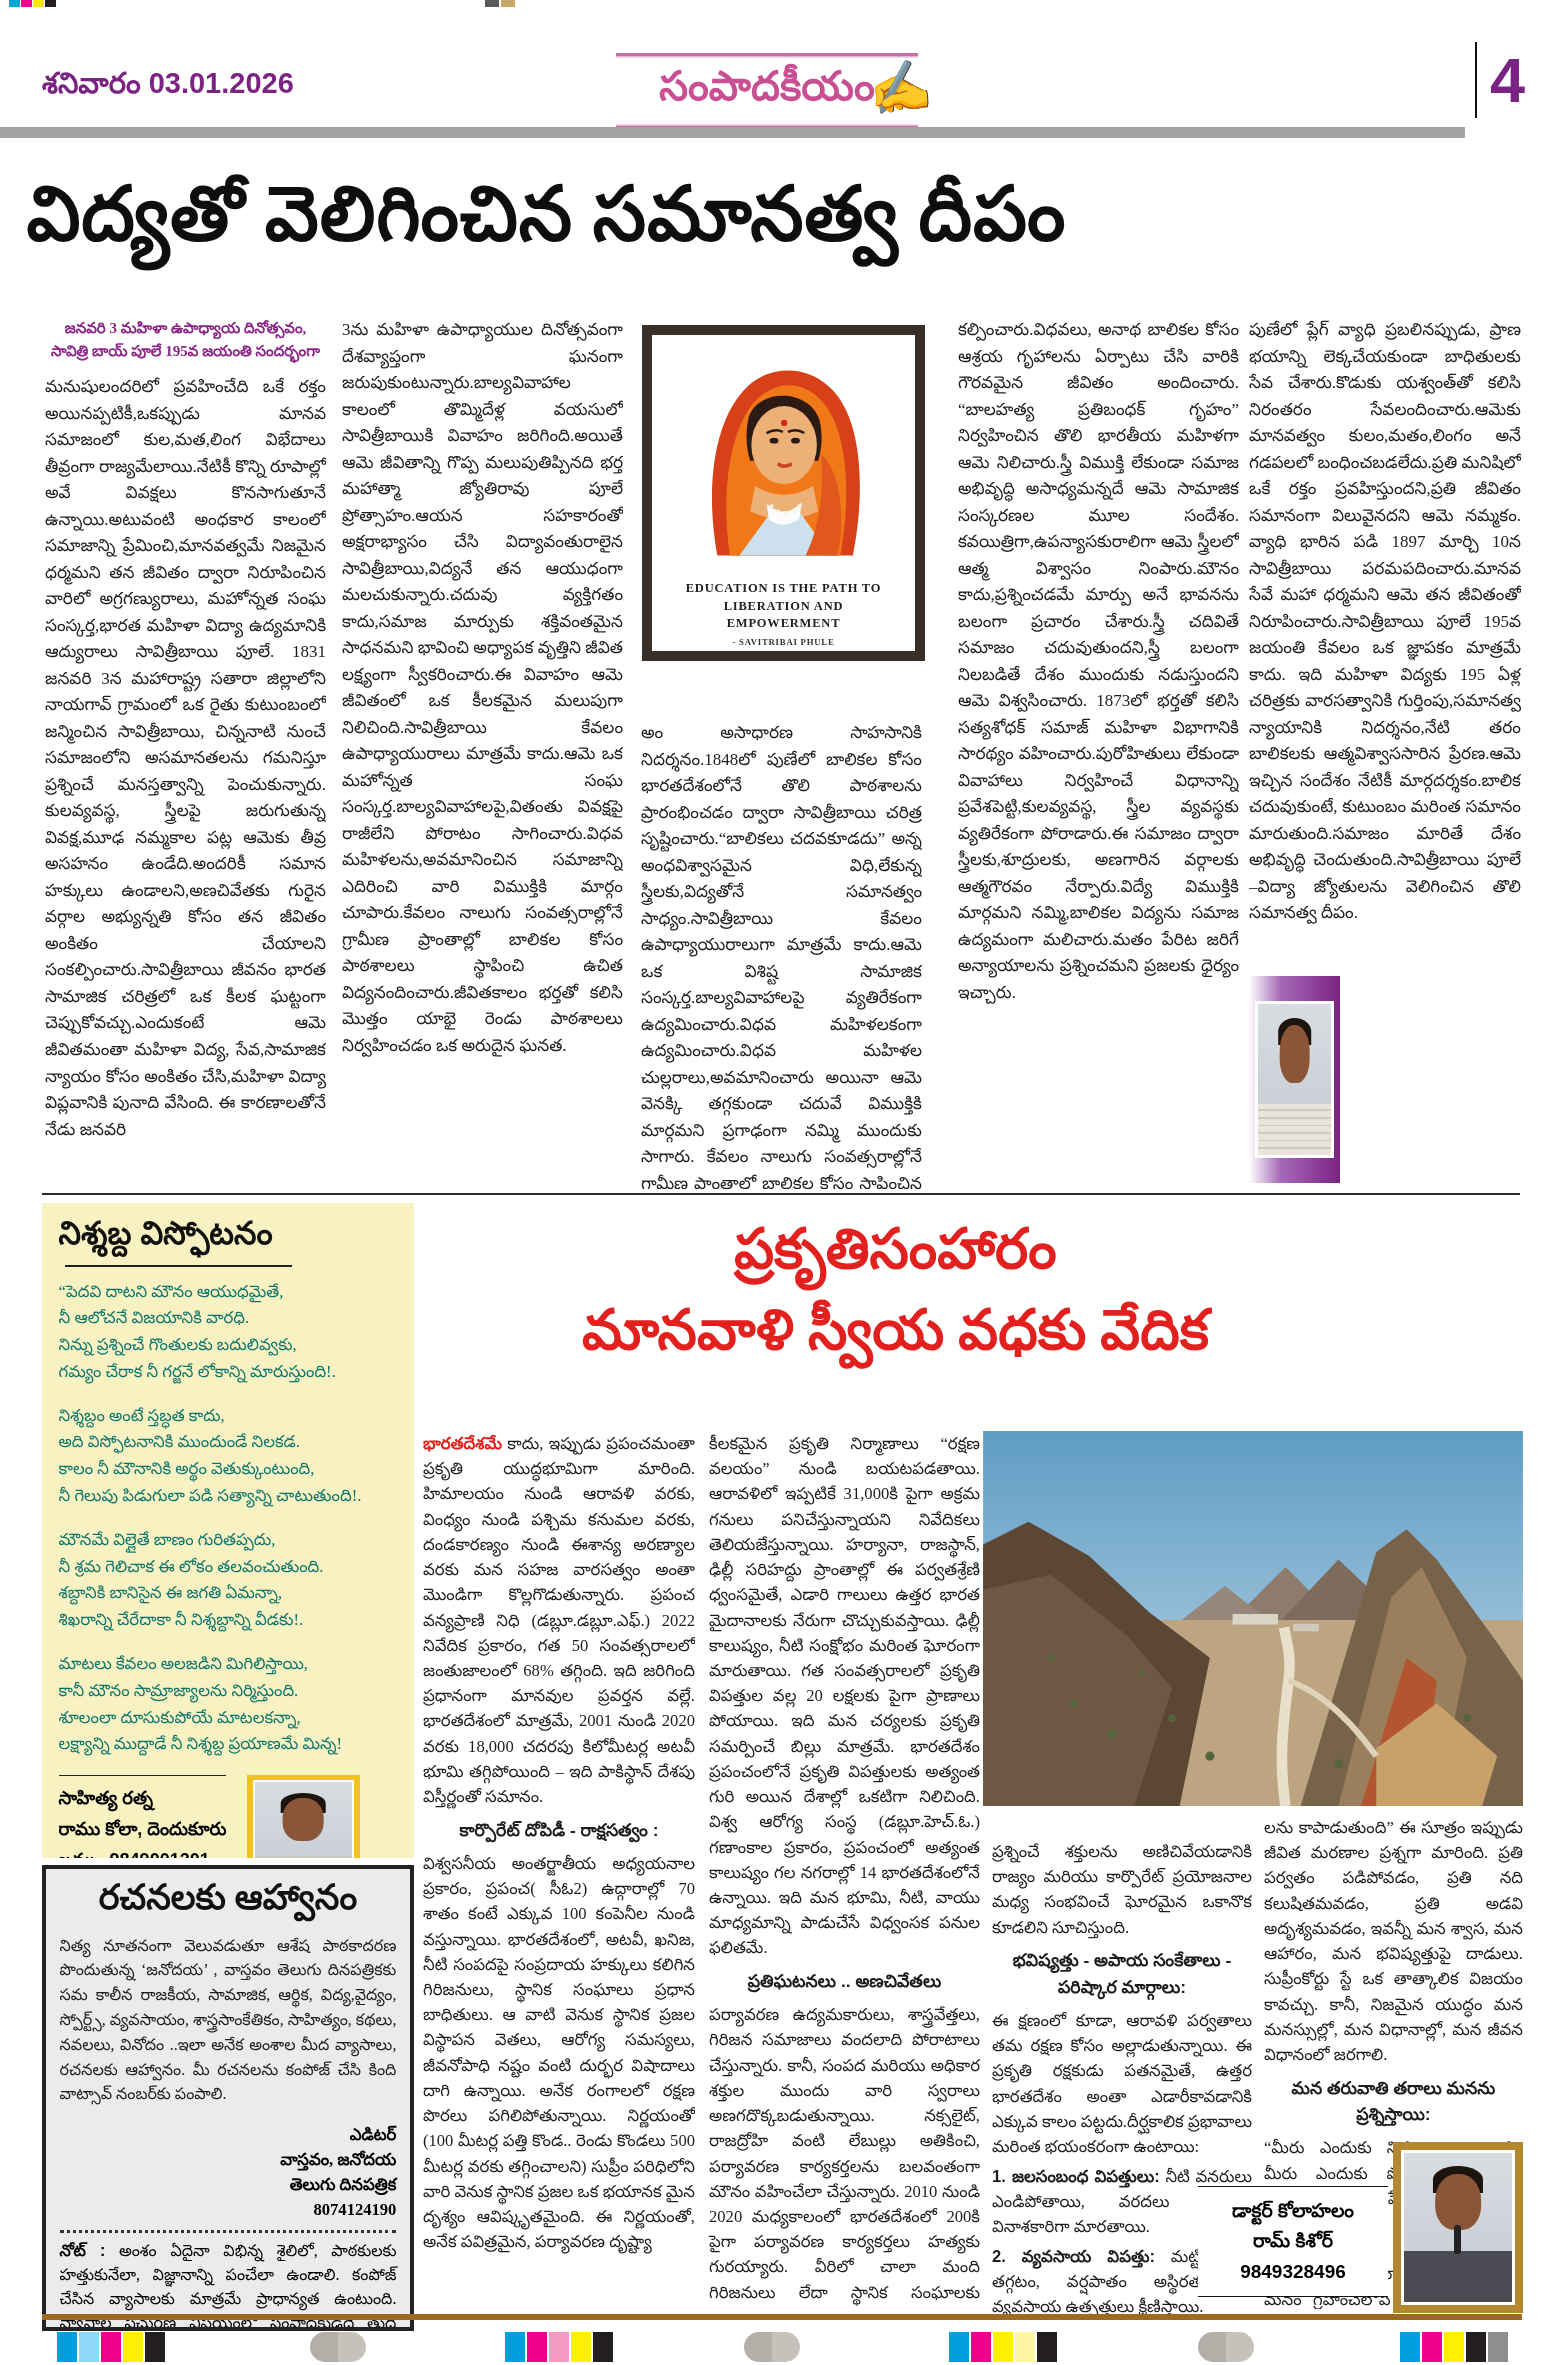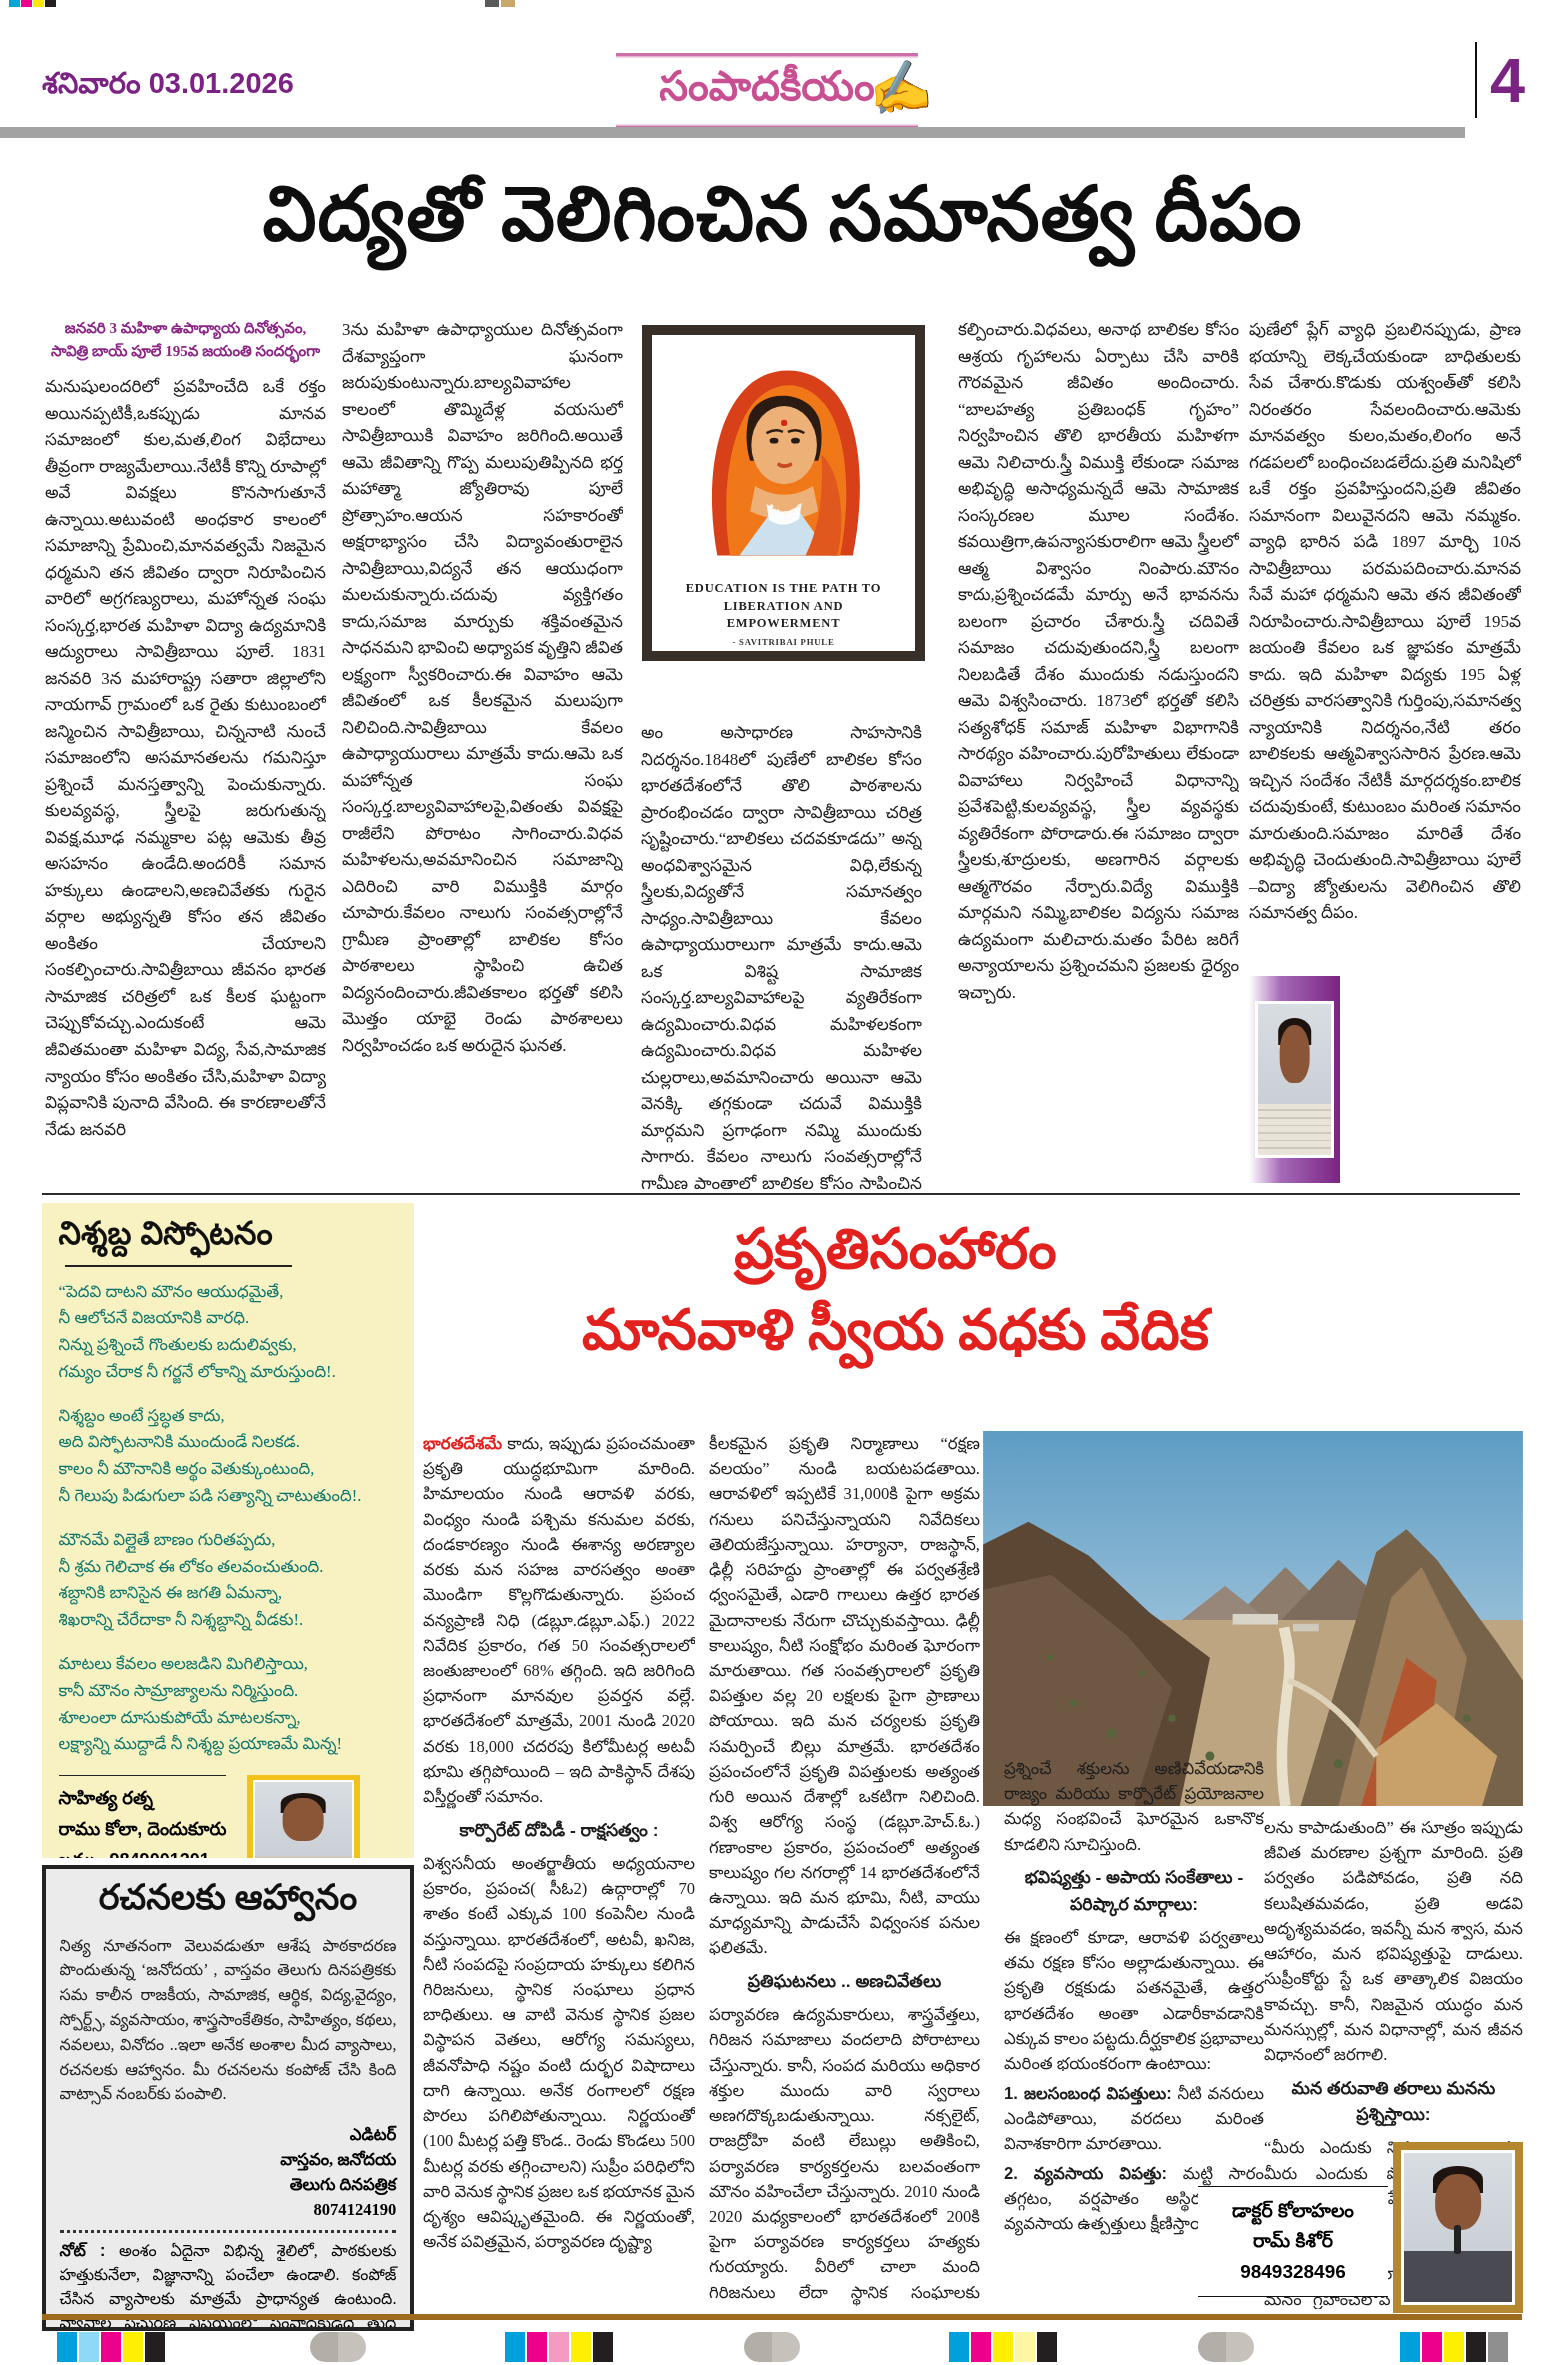--- a/index.html
+++ b/index.html
@@ -17,21 +17,21 @@
   .pen { position:absolute; right:-13.6px; top:3px; font-size:50px; color:#e0b91c; text-shadow:0.8px 0.8px 0 #333; transform:rotate(-8deg); }
   .pg-rule { position:absolute; left:1475px; top:42px; width:2.3px; height:76px; background:#111; }
   .pg-num { position:absolute; left:1490px; top:44px; font-size:63px; font-weight:bold; color:#7b2382; font-family:"Liberation Sans",sans-serif; }
   .graybar { position:absolute; left:0; top:127px; width:1465px; height:11.3px; background:#a3a3a3; }
 
   
   .mark { position:absolute; top:0; height:6.8px; width:10.6px; display:inline-block; }
   .marks-top { position:absolute; top:0; left:0; width:100%; height:7.6px; }
 
   
-  .headline { position:absolute; left:26.5px; top:142px; width:1512px; text-align:center;
+  .headline { position:absolute; left:26.5px; top:142px; width:1512px; text-align:left;
     font-size:76px; line-height:1.9; font-weight:bold; color:#0e0e0e; letter-spacing:0.8px; height:160px; overflow:hidden; }
 
   
   .col { position:absolute; top:317px; height:871px; overflow:hidden; text-align:justify;
     font-size:17px; line-height:1.56; color:#1d1d1d; }
   .standfirst { color:#8b2687; font-weight:bold; font-size:15px; line-height:1.55; text-align:center; margin-bottom:10.6px; }
 
   
   .portrait { position:absolute; left:642px; top:325px; width:283px; height:336px;
     background:#383028; padding:9.8px; }
@@ -283,21 +283,21 @@
     <div class="nat-sub">కార్పొరేట్ దోపిడీ - రాక్షసత్వం :</div>
     <span>విశ్వసనీయ అంతర్జాతీయ అధ్యయనాల ప్రకారం, ప్రపంచ( సీఓ2) ఉద్గారాల్లో 70 శాతం కంటే ఎక్కువ 100 కంపెనీల నుండి వస్తున్నాయి. భారతదేశంలో, అటవీ, ఖనిజ, నీటి సంపదపై సంప్రదాయ హక్కులు కలిగిన గిరిజనులు, స్థానిక సంఘాలు ప్రధాన బాధితులు. ఆ వాటి వెనుక స్థానిక ప్రజల విస్థాపన వెతలు, ఆరోగ్య సమస్యలు, జీవనోపాధి నష్టం వంటి దుర్భర విషాదాలు దాగి ఉన్నాయి. అనేక రంగాలలో రక్షణ పొరలు పగిలిపోతున్నాయి. నిర్ణయంతో (100 మీటర్ల పత్తి కొండ.. రెండు కొండలు 500 మీటర్ల వరకు తగ్గించాలని) సుప్రీం పరిధిలోని వారి వెనుక స్థానిక ప్రజల ఒక భయానక మైన దృశ్యం ఆవిష్కృతమైంది. ఈ నిర్ణయంతో, అనేక పవిత్రమైన, పర్యావరణ దృష్ట్యా</span>
   </div>
 
   <div class="nat-col" style="left:709px;top:1431px;width:271px;height:878px;">
     <span>కీలకమైన ప్రకృతి నిర్మాణాలు “రక్షణ వలయం” నుండి బయటపడతాయి. ఆరావళిలో ఇప్పటికే 31,000కి పైగా అక్రమ గనులు పనిచేస్తున్నాయని నివేదికలు తెలియజేస్తున్నాయి. హర్యానా, రాజస్థాన్, ఢిల్లీ సరిహద్దు ప్రాంతాల్లో ఈ పర్వతశ్రేణి ధ్వంసమైతే, ఎడారి గాలులు ఉత్తర భారత మైదానాలకు నేరుగా చొచ్చుకువస్తాయి. ఢిల్లీ కాలుష్యం, నీటి సంక్షోభం మరింత ఘోరంగా మారుతాయి. గత సంవత్సరాలలో ప్రకృతి విపత్తుల వల్ల 20 లక్షలకు పైగా ప్రాణాలు పోయాయి. ఇది మన చర్యలకు ప్రకృతి సమర్పించే బిల్లు మాత్రమే. భారతదేశం ప్రపంచంలోనే ప్రకృతి విపత్తులకు అత్యంత గురి అయిన దేశాల్లో ఒకటిగా నిలిచింది. విశ్వ ఆరోగ్య సంస్థ (డబ్లూ.హెచ్.ఓ.) గణాంకాల ప్రకారం, ప్రపంచంలో అత్యంత కాలుష్యం గల నగరాల్లో 14 భారతదేశంలోనే ఉన్నాయి. ఇది మన భూమి, నీటి, వాయు మాధ్యమాన్ని పాడుచేసే విధ్వంసక పనుల ఫలితమే.</span>
     <div class="nat-sub">ప్రతిఘటనలు .. అణచివేతలు</div>
     <span>పర్యావరణ ఉద్యమకారులు, శాస్త్రవేత్తలు, గిరిజన సమాజాలు వందలాది పోరాటాలు చేస్తున్నారు. కానీ, సంపద మరియు అధికార శక్తుల ముందు వారి స్వరాలు అణగదొక్కబడుతున్నాయి. నక్సలైట్, రాజద్రోహి వంటి లేబుల్లు అతికించి, పర్యావరణ కార్యకర్తలను బలవంతంగా మౌనం వహించేలా చేస్తున్నారు. 2010 నుండి 2020 మధ్యకాలంలో భారతదేశంలో 200కి పైగా పర్యావరణ కార్యకర్తలు హత్యకు గురయ్యారు. వీరిలో చాలా మంది గిరిజనులు లేదా స్థానిక సంఘాలకు చెందినవారు. ఇది</span>
   </div>
 
-  <div class="nat-col" style="left:992px;top:1756px;width:260px;height:494px;margin-left:12px;">
+  <div class="nat-col" style="left:992px;top:1839px;width:260px;height:494px;">
     <span>ప్రశ్నించే శక్తులను అణిచివేయడానికి రాజ్యం మరియు కార్పొరేట్ ప్రయోజనాల మధ్య సంభవించే ఘోరమైన ఒకానొక కూడలిని సూచిస్తుంది.</span>
     <div class="nat-sub">భవిష్యత్తు - అపాయ సంకేతాలు - పరిష్కార మార్గాలు:</div>
     <span>ఈ క్షణంలో కూడా, ఆరావళి పర్వతాలు తమ రక్షణ కోసం అల్లాడుతున్నాయి. ఈ ప్రకృతి రక్షకుడు పతనమైతే, ఉత్తర భారతదేశం అంతా ఎడారీకావడానికి ఎక్కువ కాలం పట్టదు.దీర్ఘకాలిక ప్రభావాలు మరింత భయంకరంగా ఉంటాయి:</span>
     <div class="nitem"><b>1. జలసంబంధ విపత్తులు:</b> <span>నీటి వనరులు ఎండిపోతాయి, వరదలు మరింత వినాశకారిగా మారతాయి.</span></div>
     <div class="nitem"><b>2. వ్యవసాయ విపత్తు:</b> <span>మట్టి సారం తగ్గటం, వర్షపాతం అస్థిరత వల్ల వ్యవసాయ ఉత్పత్తులు క్షీణిస్తాయి.</span></div>
     
     
     
     
   </div>

